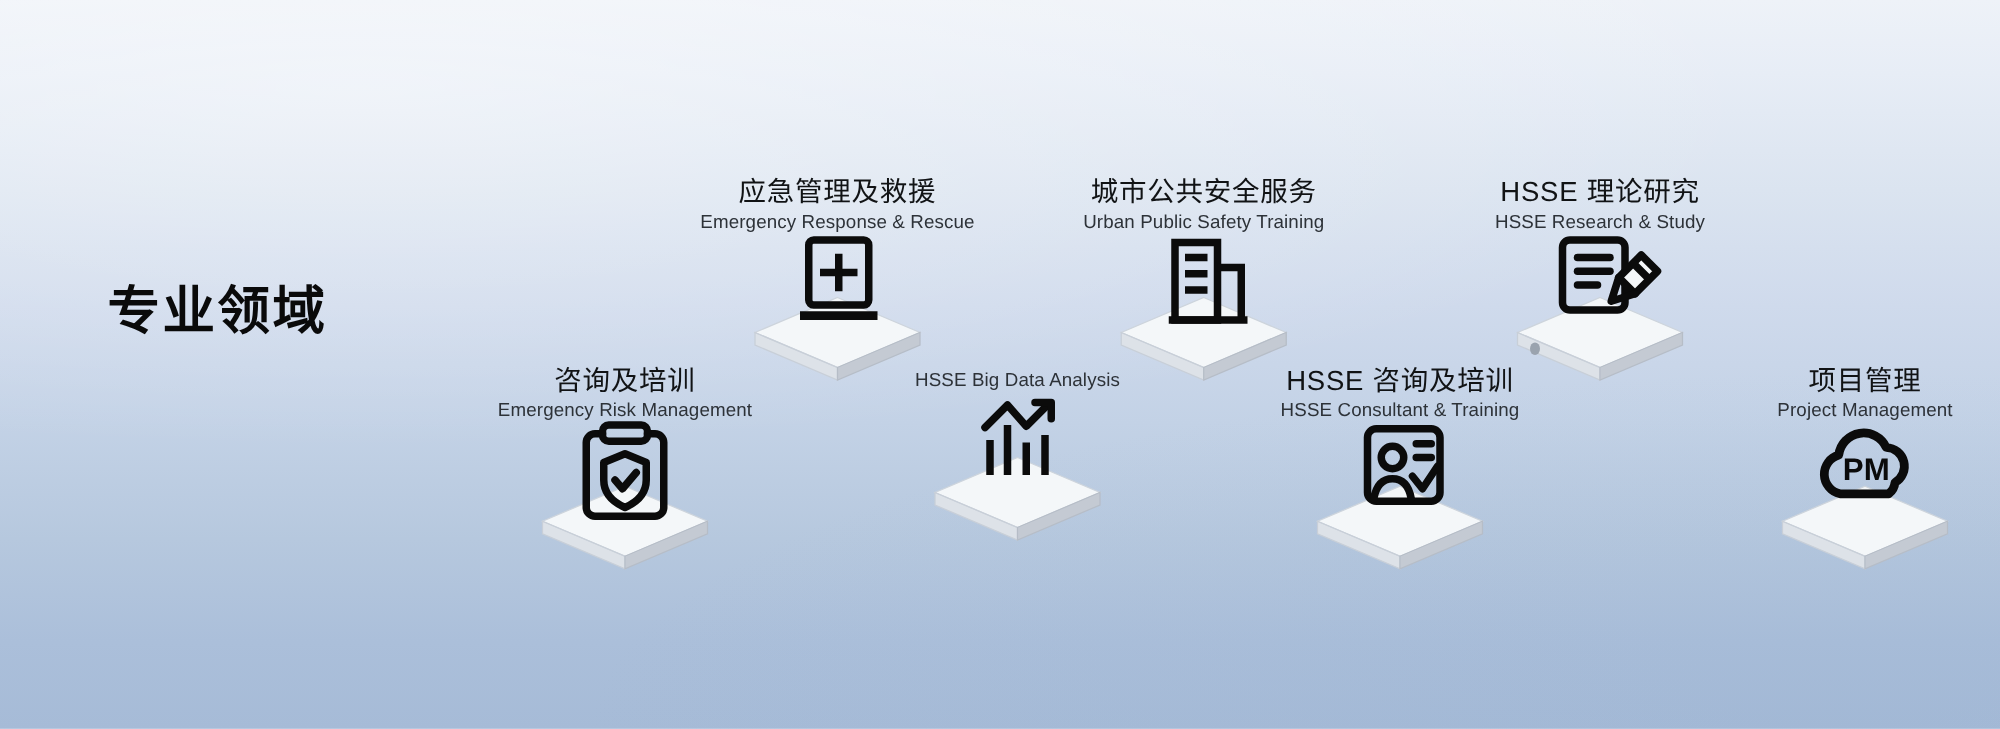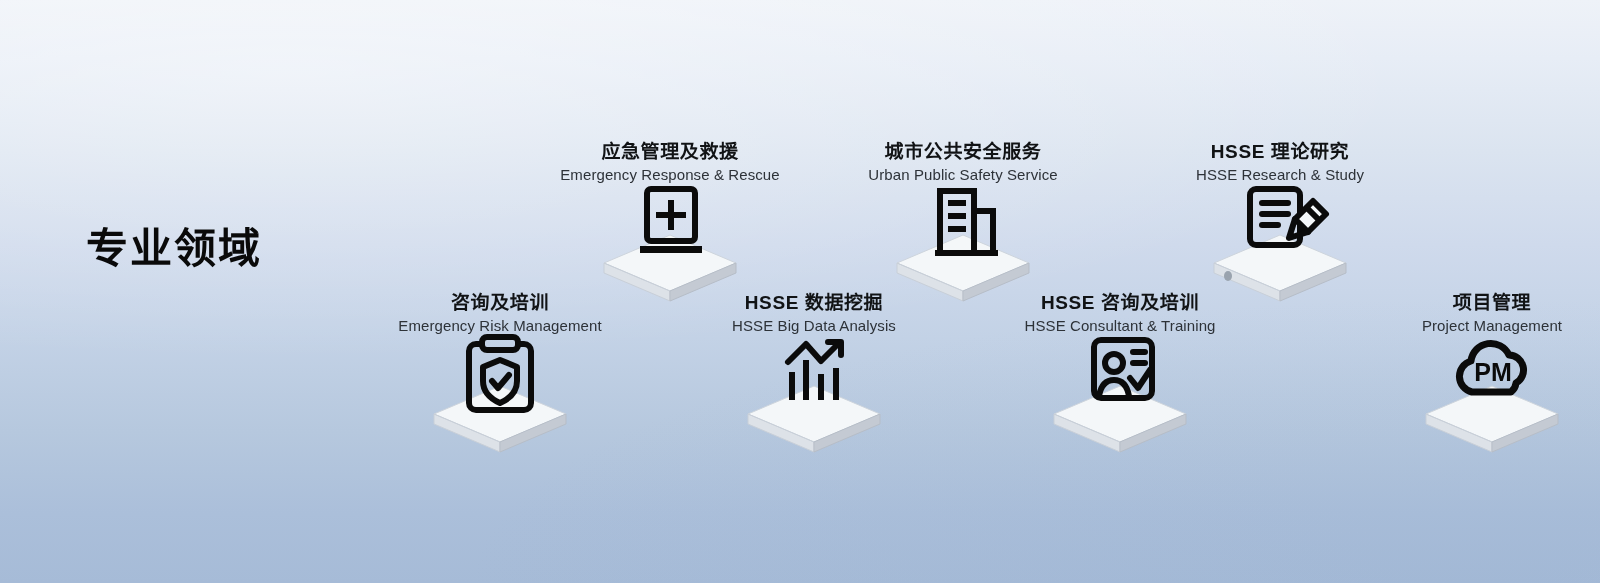--- a/index.html
+++ b/index.html
@@ -54,22 +54,22 @@
   }
 
   
   .item {
     position: absolute;
     width: 260px;
     text-align: center;
   }
   .item-labels { width: 100%; }
   .label-cn {
-    font-size: 19px;
-    font-weight: 700;
+    font-size: 22px;
+    font-weight: 400;
     line-height: 1.08;
     color: #111315;
     white-space: nowrap;
     letter-spacing: 0.6px;
   }
   .label-en {
     margin-top: 4px;
     font-size: 15px;
     font-weight: 400;
     line-height: 1.1;
@@ -126,21 +126,21 @@
           <line x1="81" y1="6" x2="81" y2="30"></line>
         </g>
         <rect x="50" y="49" width="62" height="7" fill="#0b0b0b"></rect>
       </svg>
     </div>
   </div>
 
   <div class="item row-top" style="left:833px;">
     <div class="item-labels">
       <div class="label-cn">城市公共安全服务</div>
-      <div class="label-en">Urban Public Safety Service</div>
+      <div class="label-en">Urban Public Safety Training</div>
     </div>
     <div class="tile">
       <svg class="pedestal" viewBox="0 0 160 104">
         <polygon points="80,38 146,66 80,94 14,66" fill="#f4f7f9"></polygon>
         <polygon points="14,66 80,94 80,104 14,76" fill="#dde2e8"></polygon>
         <polygon points="80,94 146,66 146,76 80,104" fill="#c4cad3"></polygon>
         <polygon points="80,38 146,66 80,94 14,66" fill="none" stroke="#cdd4dc" stroke-width="1"></polygon>
         <polygon points="14,66 80,94 80,104 14,76" fill="none" stroke="#c8cfd8" stroke-width="1"></polygon>
         <polygon points="80,94 146,66 146,76 80,104" fill="none" stroke="#b6bdc7" stroke-width="1"></polygon>
       </svg>
@@ -208,21 +208,20 @@
           <rect x="62" y="-11" width="36" height="13" rx="5"></rect>
           <path d="M80 12 l17 7 v14 c0 11 -8 18 -17 22 c-9 -4 -17 -11 -17 -22 v-14 z"></path>
           <polyline points="72,33 78,40 89,27"></polyline>
         </g>
       </svg>
     </div>
   </div>
 
   <div class="item row-bottom" style="left:684px;">
     <div class="item-labels">
-      <div class="label-cn">HSSE 数据挖掘</div>
       <div class="label-en">HSSE Big Data Analysis</div>
     </div>
     <div class="tile">
       <svg class="pedestal" viewBox="0 0 160 104">
         <polygon points="80,38 146,66 80,94 14,66" fill="#f4f7f9"></polygon>
         <polygon points="14,66 80,94 80,104 14,76" fill="#dde2e8"></polygon>
         <polygon points="80,94 146,66 146,76 80,104" fill="#c4cad3"></polygon>
         <polygon points="80,38 146,66 80,94 14,66" fill="none" stroke="#cdd4dc" stroke-width="1"></polygon>
         <polygon points="14,66 80,94 80,104 14,76" fill="none" stroke="#c8cfd8" stroke-width="1"></polygon>
         <polygon points="80,94 146,66 146,76 80,104" fill="none" stroke="#b6bdc7" stroke-width="1"></polygon>

